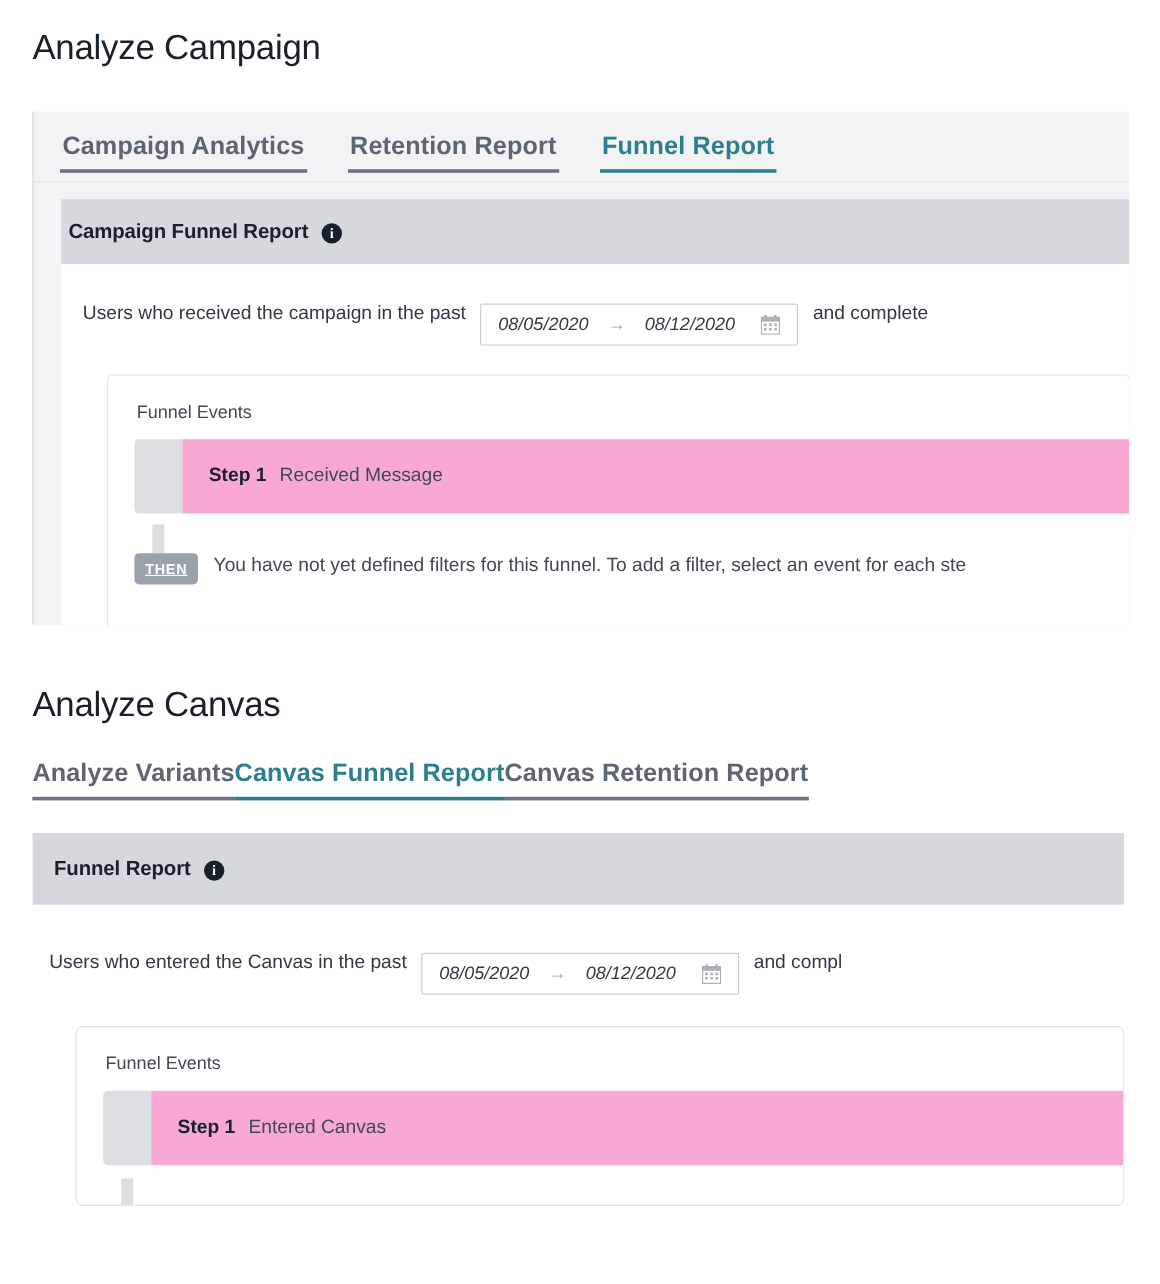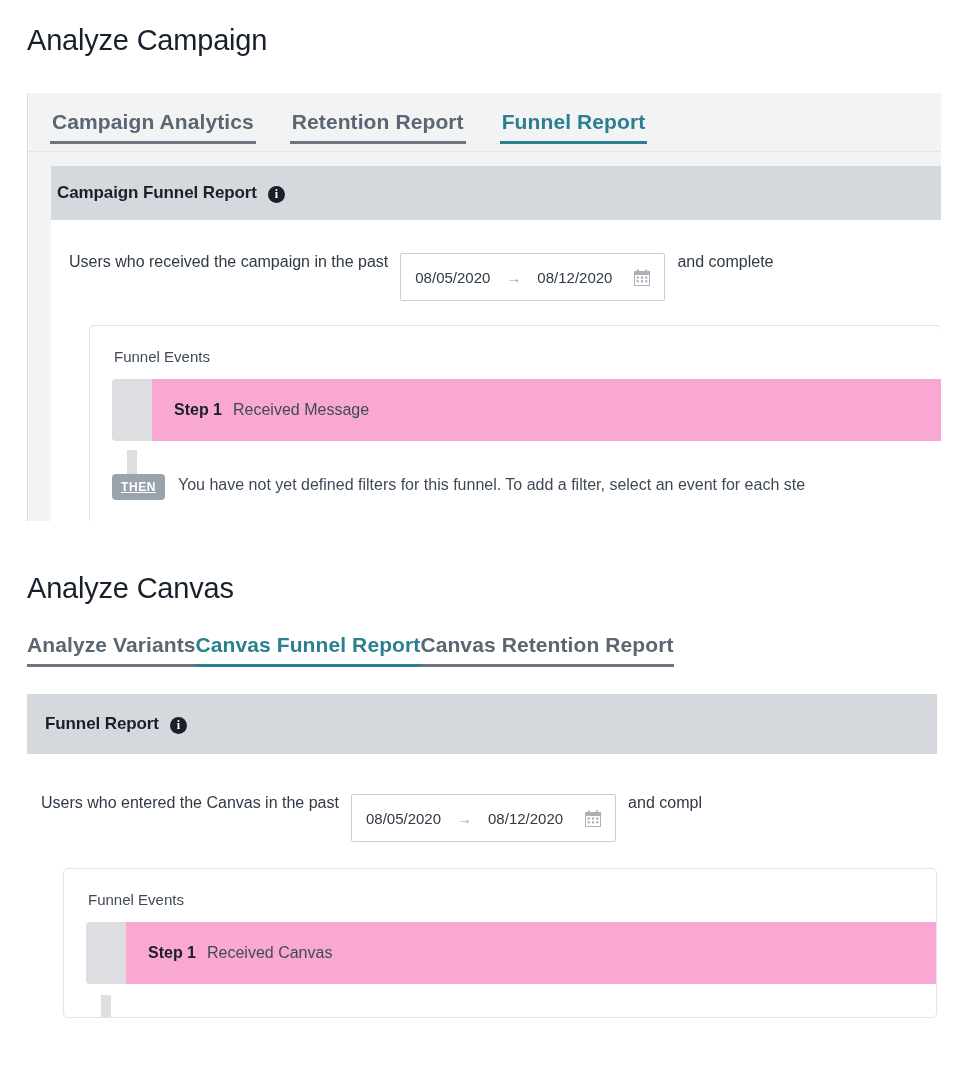--- a/index.html
+++ b/index.html
@@ -80,24 +80,25 @@
   .filter-row {
     display:flex; align-items:flex-start;
     padding: 33px 0 0 18px;
     white-space: nowrap;
   }
   .filter-text { font-size:16px; color:#2f3a45; }
   .daterange {
     display:flex; align-items:center;
     border:1px solid #c9ced4;
     border-radius:2px;
-    height:48px;
+    height:35px;
     margin: 0 12px;
     padding: 0 14px;
     background:#fff;
+    font-style:italic;
   }
   .daterange .date { font-size:15px; color:#2f3a45; }
   .daterange .arrow { color:#9aa2ab; font-size:15px; margin:0 16px; }
   .cal-icon { margin-left:22px; display:inline-flex; }
 
   
   .funnel-box {
     margin: 24px 0 0 38px;
     border:1px solid #e2e4e7;
     border-radius:5px;
@@ -267,21 +268,21 @@
         <span class="filter-text">and compl</span>
       </div>
 
       <div class="funnel-box" style="height:150px;">
         <div class="funnel-legend">Funnel Events</div>
 
         <div class="step-row">
           <div class="step-handle"></div>
           <div class="step-body">
             <span class="step-label">Step 1</span>
-            <span class="step-name">Received Canvas</span>
+            <span class="step-name">Entered Canvas</span>
           </div>
         </div>
 
         <div class="connector" style="top:126px; height:24px;"></div>
       </div>
     </div>
   </div>
 
 </div>
 

